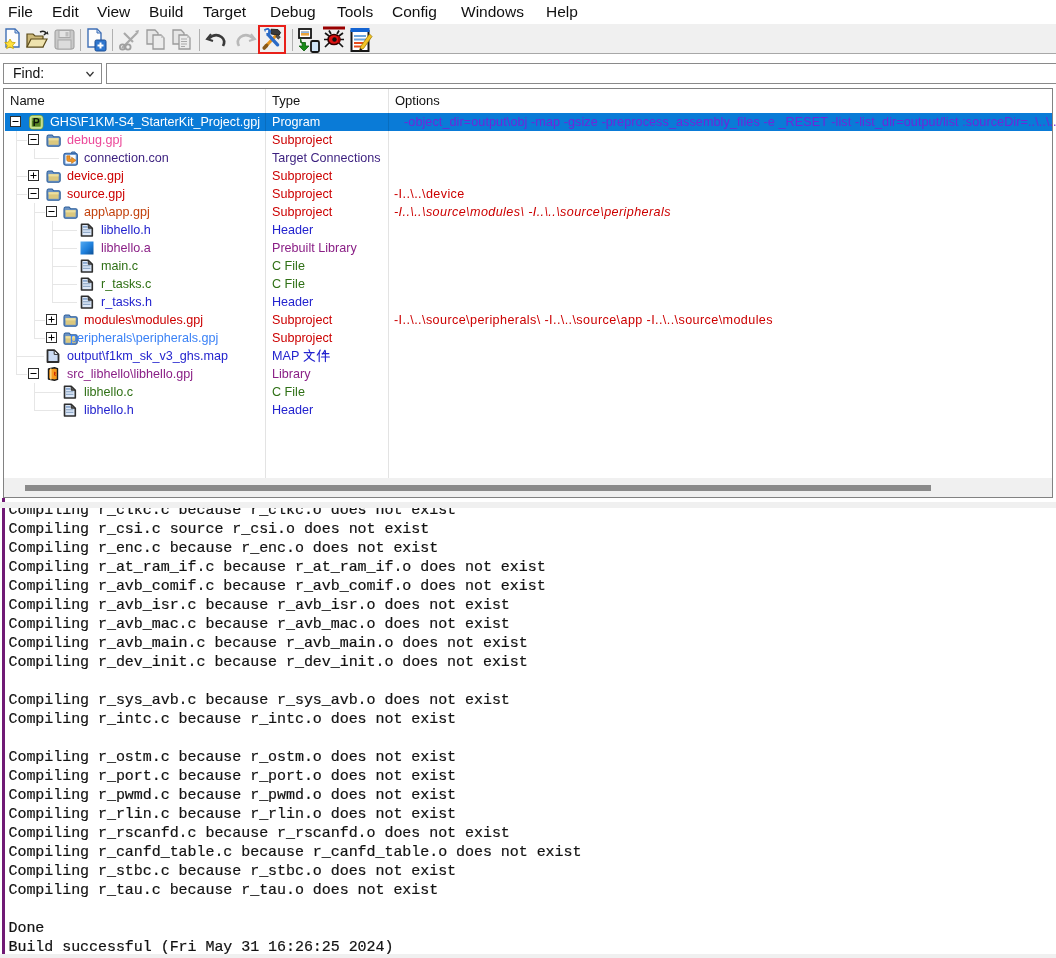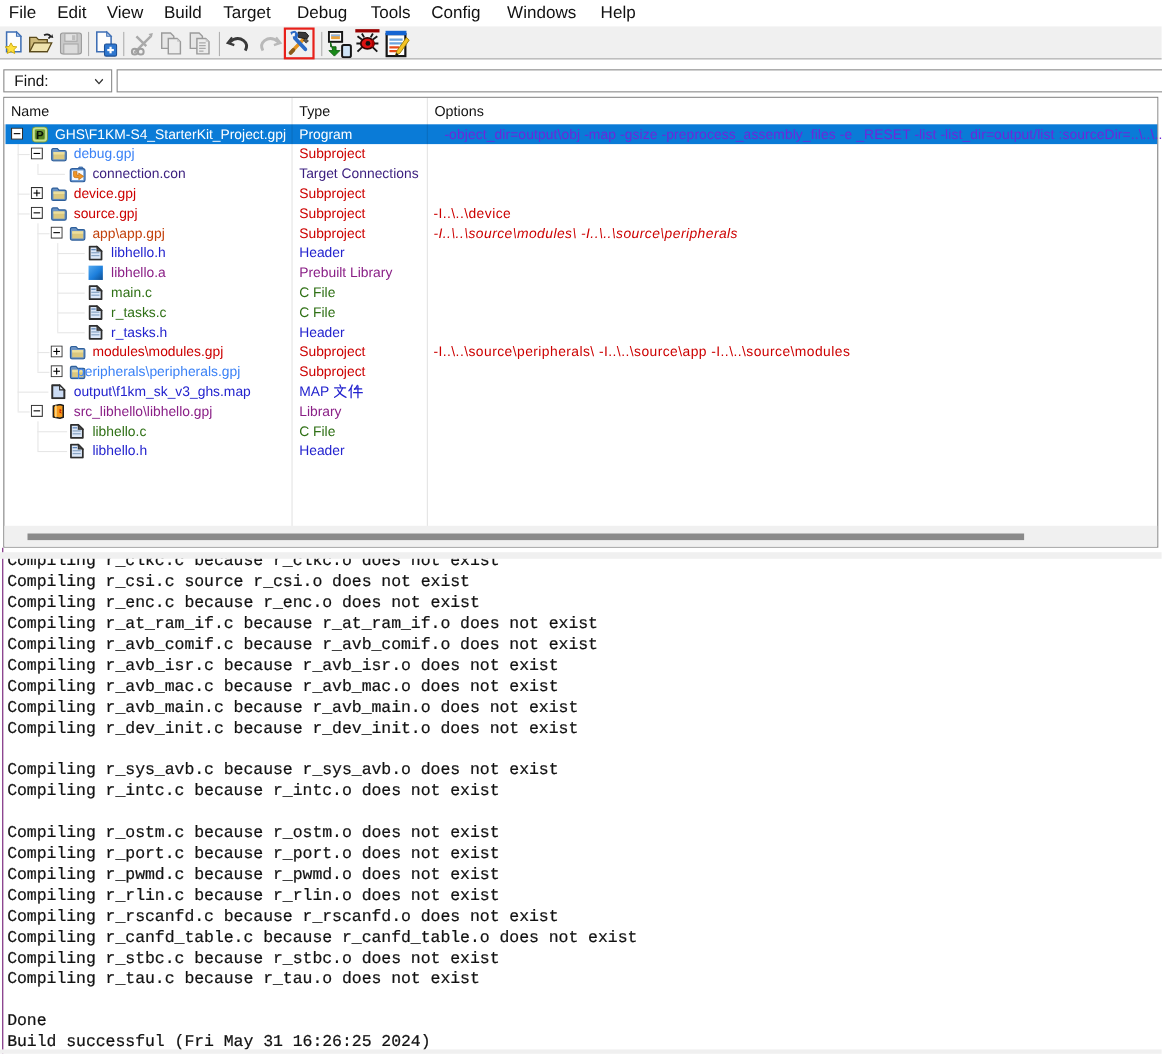--- a/index.html
+++ b/index.html
@@ -23,21 +23,21 @@
   font-size:13px; color:#111; }
 #treehead div { position:absolute; top:4px; }
 .colsep { position:absolute; top:0; width:1px; height:389px; background:rgba(0,0,0,0.11); z-index:5; }
 .tl { position:absolute; background:#e6e6e6; }
 .selrow { position:absolute; left:1px; width:1047px; height:18px; background:#0a7bd7; }
 .ti { position:absolute; z-index:2; }
 .ct { position:absolute; font-size:12.6px; line-height:18px; white-space:nowrap; z-index:2; }
 #hscroll { position:absolute; left:0; bottom:0; width:1048px; height:19px; background:#f0f0f0; }
 #hthumb { position:absolute; left:21px; top:7px; width:906px; height:6px; background:#8a8a8a; }
 #constrip { position:absolute; left:0; top:502px; width:1056px; height:5.5px; background:#f0f0f0; z-index:4; }
-#console { position:absolute; left:2px; top:498px; width:1054px; height:460px; background:#fff; overflow:hidden; border-left:1px solid #701a75; }
+#console { position:absolute; left:2px; top:498px; width:1054px; height:460px; background:#fff; overflow:hidden; border-left:3px solid #701a75; }
 #bottomstrip { position:absolute; left:0; top:953.5px; width:1056px; height:4.5px; background:#f0f0f0; z-index:6; }
 .cl { position:absolute; left:3.5px; font-family:"Liberation Mono", monospace; font-size:15px;
   letter-spacing:-0.05px; color:#121212; white-space:pre; -webkit-text-stroke:0.2px #121212; }
 </style></head>
 <body>
 <div id="menubar">
     <span style="left:8px">File</span>
     <span style="left:52px">Edit</span>
     <span style="left:97px">View</span>
     <span style="left:149px">Build</span>
@@ -195,21 +195,21 @@
     <div class="ct" style="left:400px;top:24px;color:#6d28d9;width:658px;white-space:nowrap;overflow:hidden;letter-spacing:0.09px;">-object_dir=output\obj -map -gsize -preprocess_assembly_files -e _RESET -list -list_dir=output/list :sourceDir=..\..\..</div>
     <svg class="ti" style="left:24px;top:45px" width="11" height="11" viewBox="0 0 11 11">
       <rect x="0.5" y="0.5" width="10" height="10" fill="#fff" stroke="#2e2e2e"></rect>
       <rect x="2.5" y="5" width="6" height="1" fill="#000"></rect>
     </svg>
     <svg class="ti" style="left:42px;top:44px" width="15" height="14" viewBox="0 0 15 14">
       <path d="M1 4 Q1 2 2.3 2 L6.1 2 L7.7 3.8 L12.7 3.8 Q14.2 3.8 14.2 5.2 L14.2 11.6 Q14.2 13.2 12.7 13.2 L2.4 13.2 Q1 13.2 1 11.8 Z" fill="#6b93c4" stroke="#2e5f9a" stroke-width="1.1"></path>
 <rect x="2.6" y="5.2" width="10" height="6.6" fill="#dbc87e"></rect>
 <path d="M2.6 5.2 h10 v2.2 h-10 z" fill="#ecdf9e"></path>
     </svg>
-    <div class="ct" style="left:63px;top:42px;color:#3b82f6">debug.gpj</div>
+    <div class="ct" style="left:63px;top:42px;color:#ec4899">debug.gpj</div>
     <div class="ct" style="left:268px;top:42px;color:#cc0000">Subproject</div>
     <svg class="ti" style="left:59px;top:62px" width="15" height="15" viewBox="0 0 15 15">
       <path d="M8 2.6 L8.8 0.9 L12 0.9 L12.8 2.6 Z" fill="#6b97cf" stroke="#2f5f9e" stroke-width="0.8"></path>
 <rect x="0.8" y="2.3" width="13.6" height="12" rx="2.2" fill="#6a9ad4" stroke="#2f5f9e" stroke-width="1.1"></rect>
 <rect x="2.5" y="4" width="10.2" height="8.6" fill="#f8fbff"></rect>
 <path d="M3.8 4.8 h3.2 v3.4 h1.6 v-1.9 L13 9.3 l-4.4 3.1 v-1.9 H5.6 Q3.8 10.5 3.8 8.8 Z" fill="#ef9426" stroke="#b96a0e" stroke-width="0.6"></path>
     </svg>
     <div class="ct" style="left:80px;top:60px;color:#3a1e7e">connection.con</div>
     <div class="ct" style="left:268px;top:60px;color:#3a1e7e">Target Connections</div>
     <svg class="ti" style="left:24px;top:81px" width="11" height="11" viewBox="0 0 11 11">

